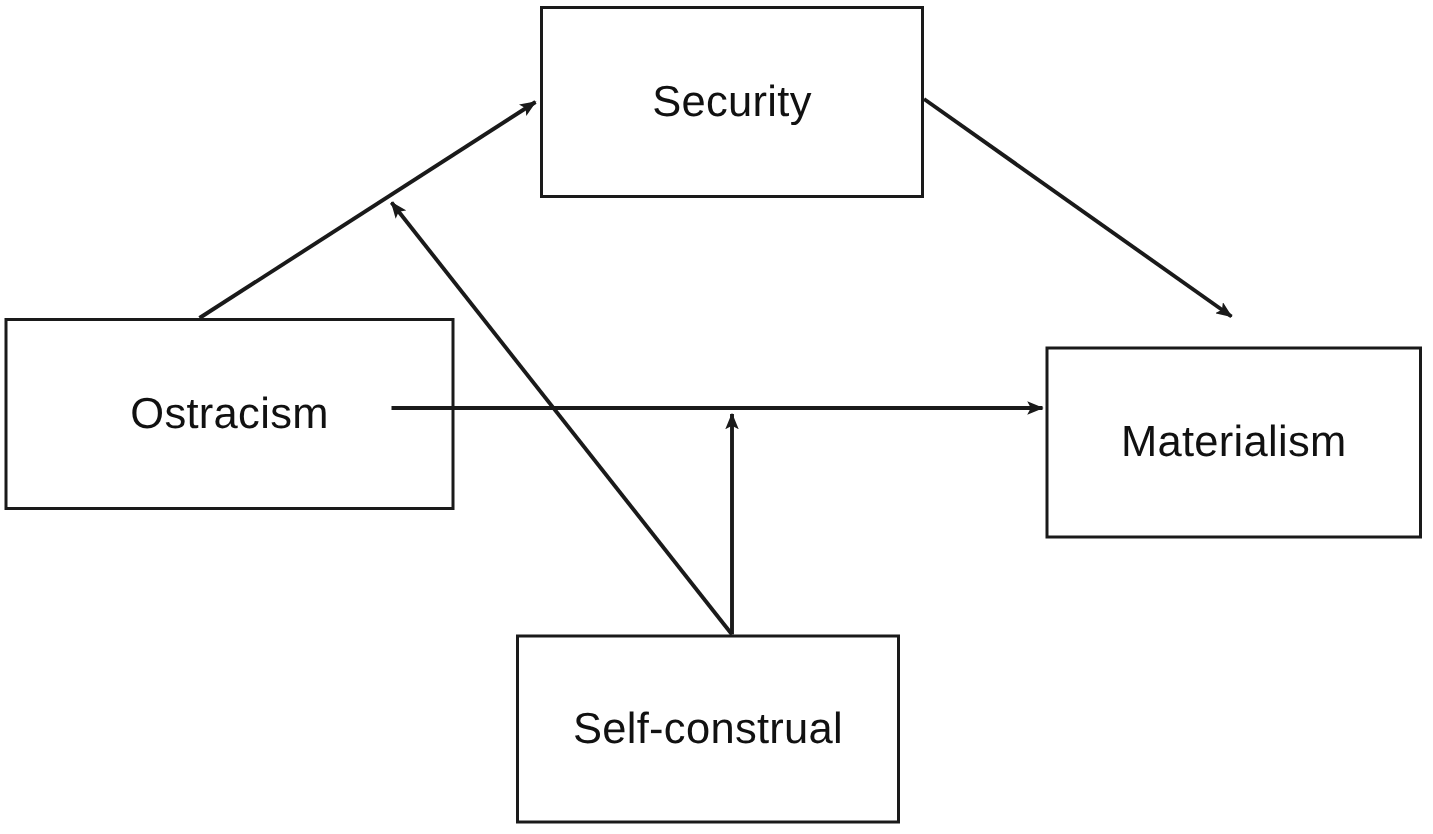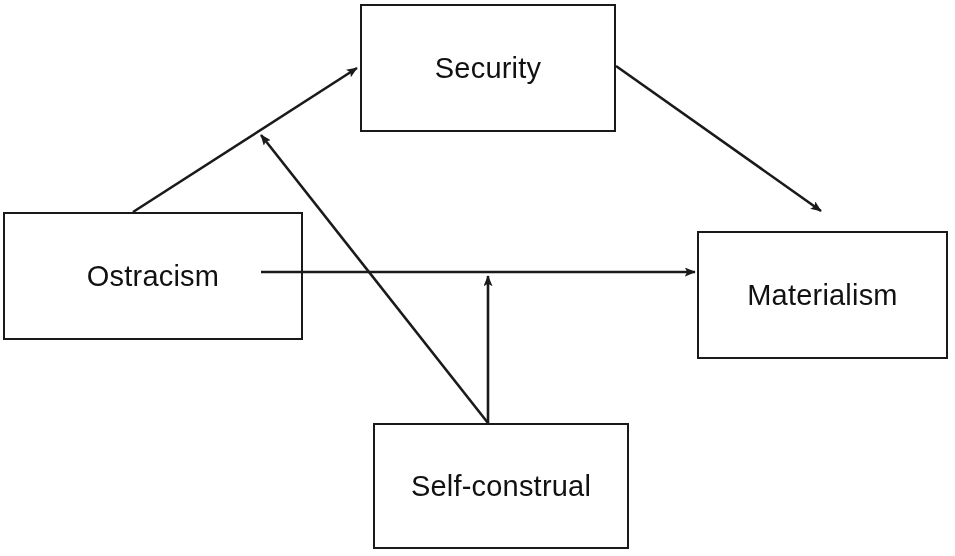--- a/index.html
+++ b/index.html
@@ -37,21 +37,21 @@
     font-weight: 400;
     color: #111111;
     line-height: 1;
     letter-spacing: 0.2px;
     white-space: nowrap;
     user-select: none;
   }
   #node-security   { left: 360px; top: 4px;   width: 256px; height: 128px; }
   #node-ostracism  { left: 3px;   top: 212px; width: 300px; height: 128px; }
   #node-materialism{ left: 697px; top: 231px; width: 251px; height: 128px; }
-  #node-selfconstrual { left: 373px; top: 423px; width: 256px; height: 126px; justify-content: center; }
+  #node-selfconstrual { left: 344px; top: 423px; width: 256px; height: 126px; justify-content: center; }
 </style>
 </head>
 <body>
 
 <div id="canvas">
 
   <svg id="diagram-svg" viewBox="0 0 955 556" xmlns="http://www.w3.org/2000/svg">
     <defs>
       <marker id="arrowhead" markerWidth="11" markerHeight="9" refX="10.2" refY="4.5" orient="auto" markerUnits="userSpaceOnUse">
         <path d="M0,0 L11,4.5 L0,9 L2.4,4.5 Z" fill="#1a1a1a"></path>

